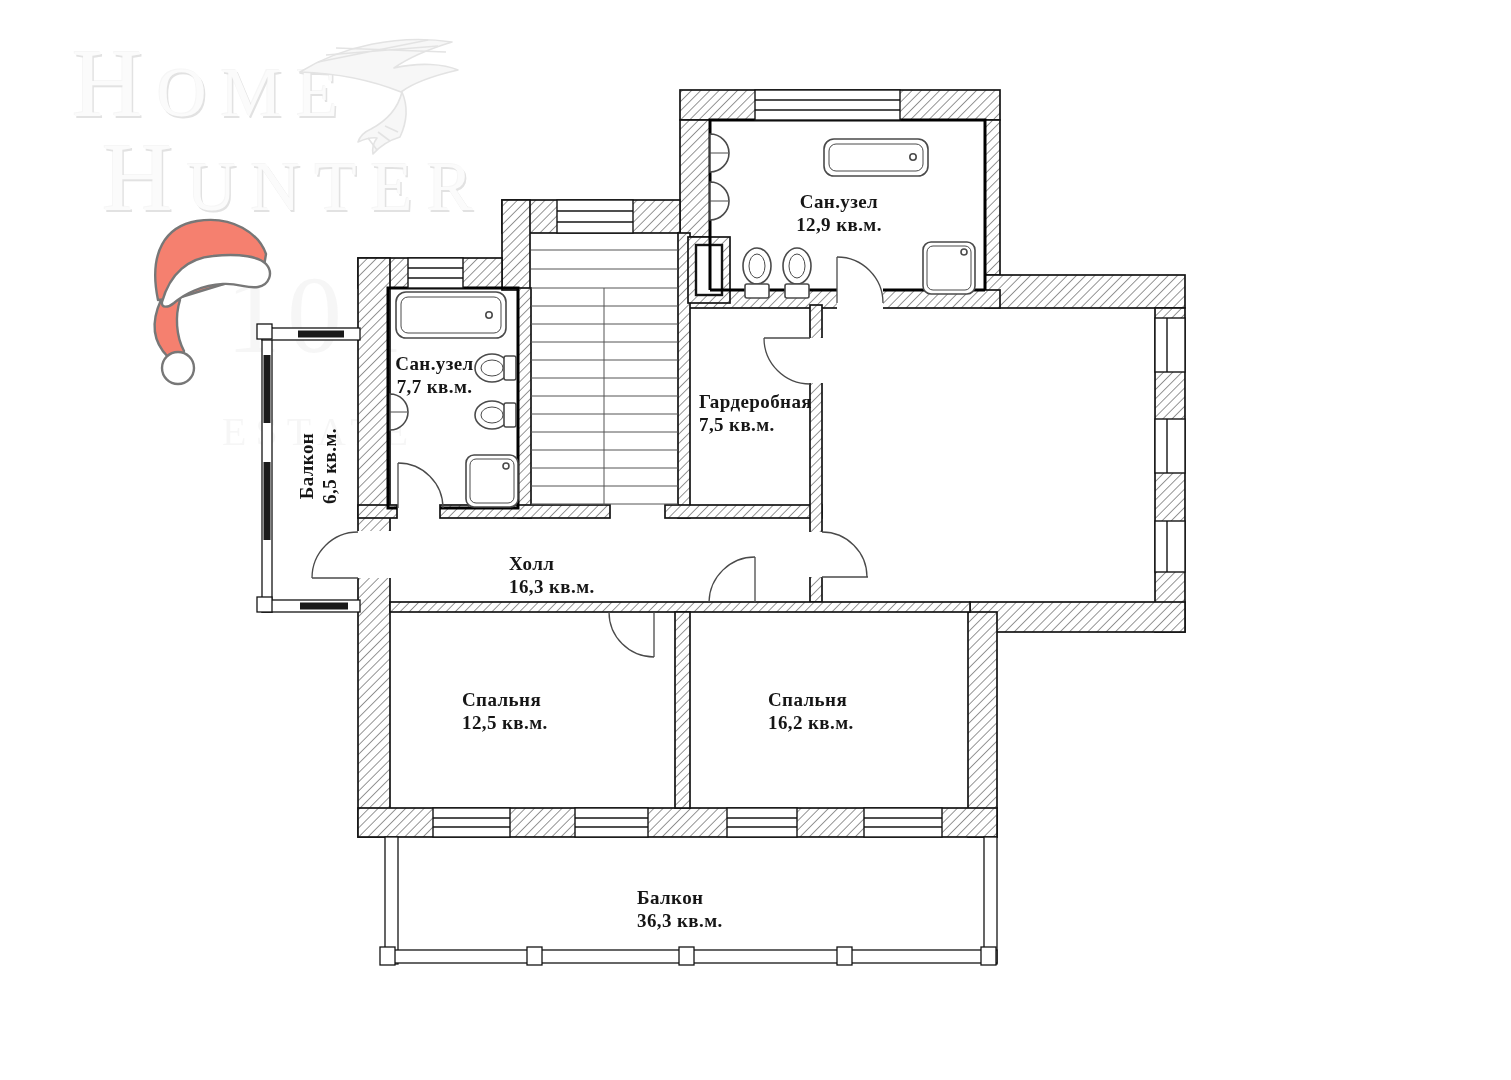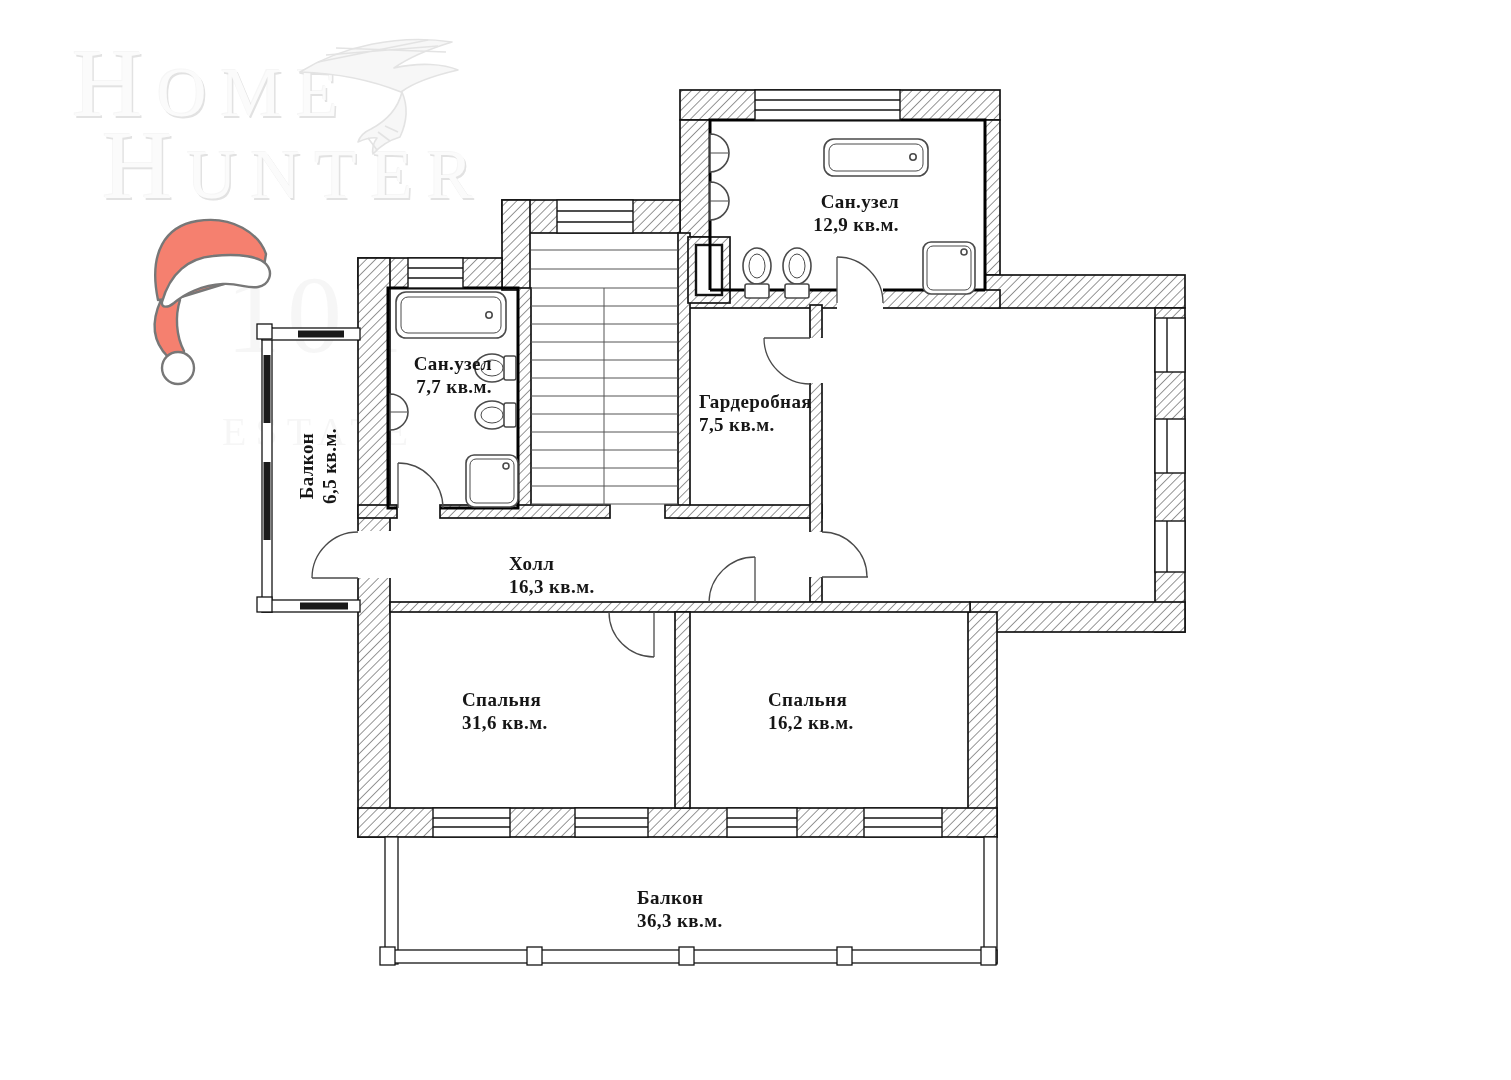--- a/index.html
+++ b/index.html
@@ -6,28 +6,28 @@
   body{width:1511px;height:1080px;position:relative;overflow:hidden;
        font-family:"Liberation Serif","DejaVu Serif",serif;}
   #stage{position:absolute;left:0;top:0;width:1511px;height:1080px;padding-left:14px;}
   svg{position:absolute;left:0;top:0;}
   
   .wm{position:absolute;color:#fbfbfb;
       text-shadow:1.5px 1.5px 0 #e2e2e2,-1px -1px 0 #f6f6f6;
       font-variant:small-caps;letter-spacing:14px;line-height:1;
       font-family:"Liberation Serif",serif;user-select:none;}
   .wm-home{left:72px;top:34px;font-size:98px;}
-  .wm-hunter{left:102px;top:116px;font-size:98px;}
+  .wm-hunter{left:102px;top:128px;font-size:98px;}
   .wm-faint{position:absolute;color:rgba(70,70,70,0.05);font-family:"Liberation Serif",serif;}
   .wm-101{left:226px;top:252px;font-size:110px;letter-spacing:6px;}
   .wm-estate{left:222px;top:408px;font-size:40px;letter-spacing:9px;}
   
   .room-label{position:absolute;font-size:19px;font-weight:700;color:#161616;
       line-height:23px;letter-spacing:0.4px;white-space:nowrap;}
-  .room-label.center{text-align:right;}
+  .room-label.center{text-align:center;}
   .rot{transform:rotate(-90deg);transform-origin:center center;text-align:center;}
 </style>
 </head>
 <body>
 
 <div id="stage">
 
   <div class="wm wm-home">Home</div>
   <div class="wm wm-hunter">Hunter</div>
   <div class="wm-faint wm-101">101</div>
@@ -288,21 +288,21 @@
   <div class="room-label rot" style="left:243px;top:443px;width:150px;height:46px;">
     <div>Балкон</div>
     <div>6,5 кв.м.</div>
   </div>
   <div class="room-label" style="left:509px;top:540px;margin-top:12px;">
     <div>Холл</div>
     <div>16,3 кв.м.</div>
   </div>
   <div class="room-label" style="left:462px;top:688px;">
     <div>Спальня</div>
-    <div>31,6 кв.м.</div>
+    <div>12,5 кв.м.</div>
   </div>
   <div class="room-label" style="left:768px;top:688px;">
     <div>Спальня</div>
     <div>16,2 кв.м.</div>
   </div>
   <div class="room-label" style="left:637px;top:886px;">
     <div>Балкон</div>
     <div>36,3 кв.м.</div>
   </div>
 

